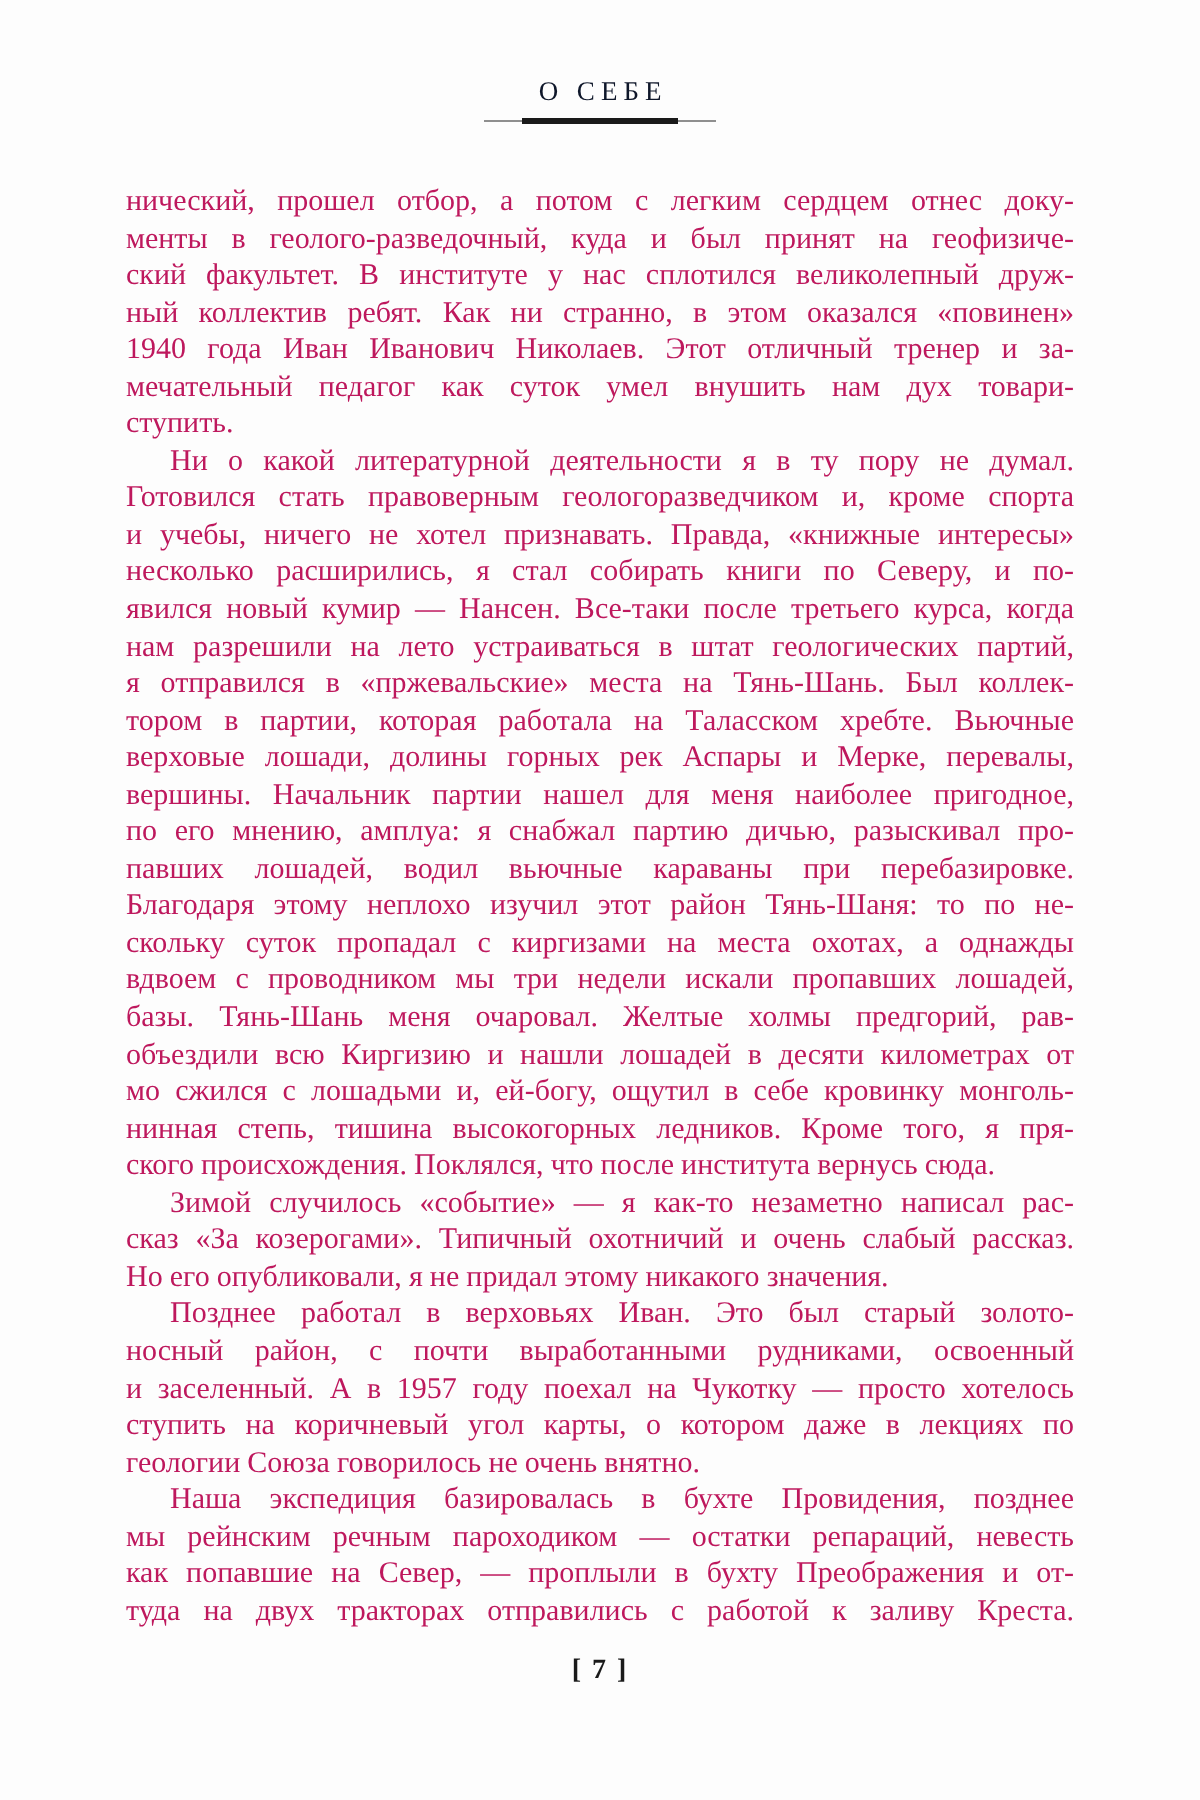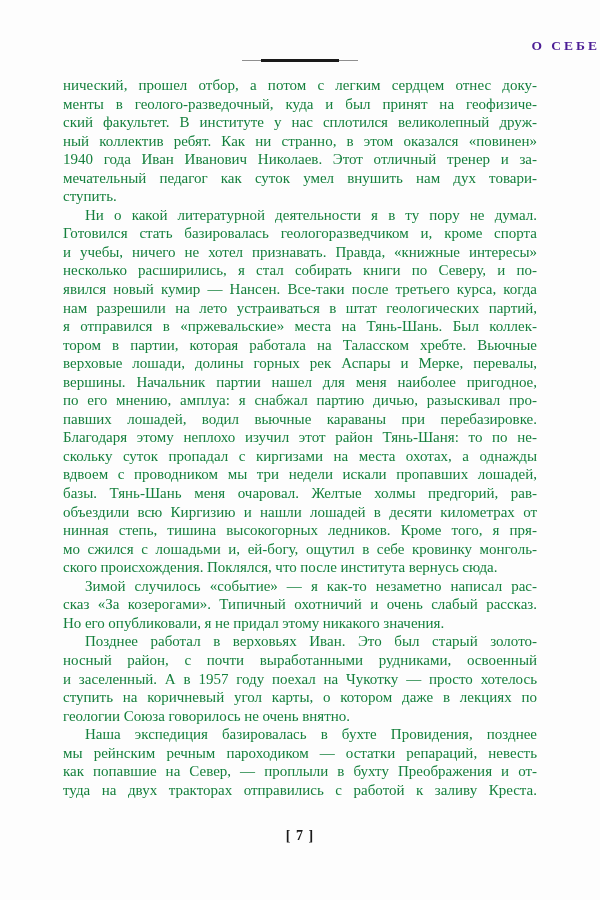--- a/index.html
+++ b/index.html
@@ -14,26 +14,26 @@
     background: #fdfdfd;
     font-family: "Liberation Serif", "DejaVu Serif", serif;
     color: #1e1e1e;
     overflow: hidden;
   }
   .running-head {
     position: absolute;
     top: 38px;
     left: 0;
     right: 0;
-    text-align: right;
+    text-align: center;
     font-size: 13.5px;
-    font-weight: 700;
+    font-weight: 400;
     letter-spacing: 3px;
     text-indent: 3px; 
-    color: #4c1d95;
+    color: #0f172a;
   }
   .ornament {
     position: absolute;
     top: 59px;
     left: 50%;
     transform: translateX(-50%);
     width: 116px;
     height: 3px;
   }
   .ornament-thin {
@@ -48,26 +48,26 @@
     position: absolute;
     top: 0;
     left: 50%;
     transform: translateX(-50%);
     width: 78px;
     height: 3px;
     background: #1a1a1a;
   }
   .text-block {
     position: absolute;
-    top: 76px;
+    top: 92px;
     left: 63px;
     width: 474px;
     font-size: 15px;
     line-height: 18.55px;
-    color: #15803d;
+    color: #be185d;
   }
   .para { margin: 0; padding: 0; }
   .line {
     text-align: justify;
     text-align-last: justify;
     height: 18.55px;
     overflow: hidden;
     word-spacing: -0.2px;
   }
   .line.last {
@@ -106,38 +106,38 @@
         <div class="line">нический, прошел отбор, а потом с легким сердцем отнес доку-</div>
         <div class="line">менты в геолого-разведочный, куда и был принят на геофизиче-</div>
         <div class="line">ский факультет. В институте у нас сплотился великолепный друж-</div>
         <div class="line">ный коллектив ребят. Как ни странно, в этом оказался «повинен»</div>
         <div class="line">1940 года Иван Иванович Николаев. Этот отличный тренер и за-</div>
         <div class="line">мечательный педагог как суток умел внушить нам дух товари-</div>
         <div class="line last">ступить.</div>
       </div>
       <div class="para indent">
         <div class="line">Ни о какой литературной деятельности я в ту пору не думал.</div>
-        <div class="line">Готовился стать базировалась геологоразведчиком и, кроме спорта</div>
+        <div class="line">Готовился стать правоверным геологоразведчиком и, кроме спорта</div>
         <div class="line">и учебы, ничего не хотел признавать. Правда, «книжные интересы»</div>
         <div class="line">несколько расширились, я стал собирать книги по Северу, и по-</div>
         <div class="line">явился новый кумир — Нансен. Все-таки после третьего курса, когда</div>
         <div class="line">нам разрешили на лето устраиваться в штат геологических партий,</div>
         <div class="line">я отправился в «пржевальские» места на Тянь-Шань. Был коллек-</div>
         <div class="line">тором в партии, которая работала на Таласском хребте. Вьючные</div>
         <div class="line">верховые лошади, долины горных рек Аспары и Мерке, перевалы,</div>
         <div class="line">вершины. Начальник партии нашел для меня наиболее пригодное,</div>
         <div class="line">по его мнению, амплуа: я снабжал партию дичью, разыскивал про-</div>
         <div class="line">павших лошадей, водил вьючные караваны при перебазировке.</div>
         <div class="line">Благодаря этому неплохо изучил этот район Тянь-Шаня: то по не-</div>
         <div class="line">скольку суток пропадал с киргизами на места охотах, а однажды</div>
         <div class="line">вдвоем с проводником мы три недели искали пропавших лошадей,</div>
         <div class="line">базы. Тянь-Шань меня очаровал. Желтые холмы предгорий, рав-</div>
         <div class="line">объездили всю Киргизию и нашли лошадей в десяти километрах от</div>
+        <div class="line">мо сжился с лошадьми и, ей-богу, ощутил в себе кровинку монголь-</div>
         <div class="line">нинная степь, тишина высокогорных ледников. Кроме того, я пря-</div>
-        <div class="line">мо сжился с лошадьми и, ей-богу, ощутил в себе кровинку монголь-</div>
         <div class="line last">ского происхождения. Поклялся, что после института вернусь сюда.</div>
       </div>
       <div class="para indent">
         <div class="line">Зимой случилось «событие» — я как-то незаметно написал рас-</div>
         <div class="line">сказ «За козерогами». Типичный охотничий и очень слабый рассказ.</div>
         <div class="line last">Но его опубликовали, я не придал этому никакого значения.</div>
       </div>
       <div class="para indent">
         <div class="line">Позднее работал в верховьях Иван. Это был старый золото-</div>
         <div class="line">носный район, с почти выработанными рудниками, освоенный</div>

